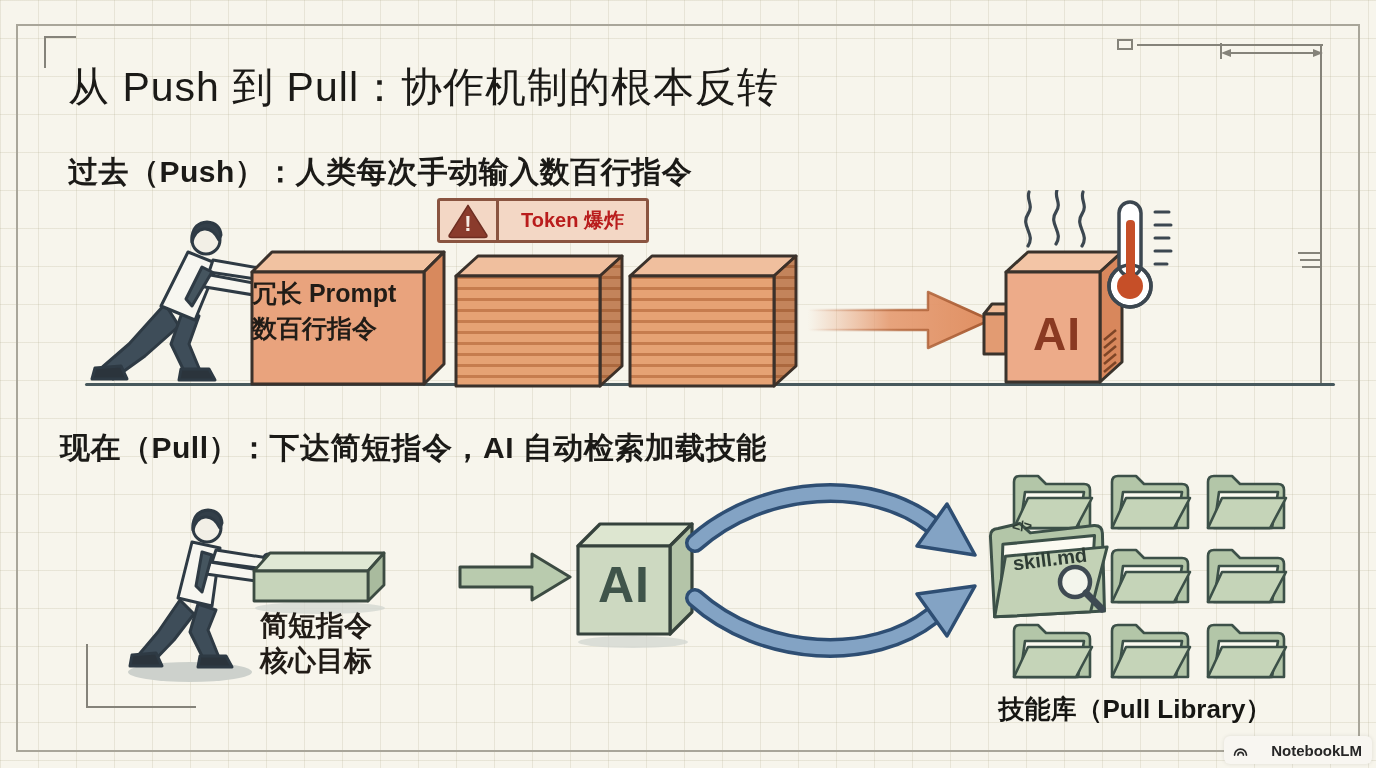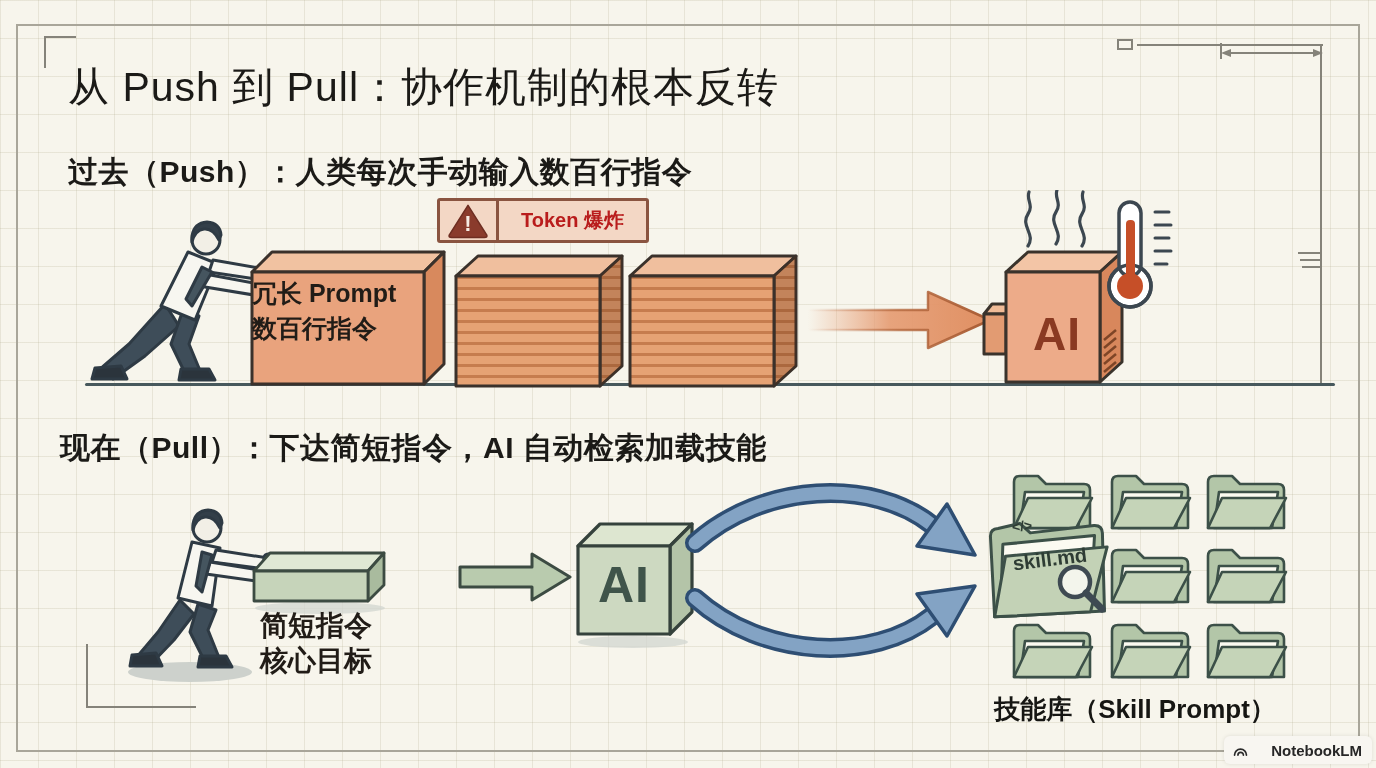--- a/index.html
+++ b/index.html
@@ -317,21 +317,21 @@
       <path d="M8,106 L22,46 L124,42 L104,106 Z" fill="#c3d2b6"></path>
     </g>
   </svg>
   <div class="abs code-glyph">&lt;/&gt;</div>
   <div class="abs skill-file">skill.md</div>
   <svg class="abs" style="left:1052px;top:560px;" width="58" height="58" viewBox="0 0 58 58">
     <circle cx="23" cy="22" r="15" fill="rgba(252,252,246,.85)" stroke="#3e4a52" stroke-width="4.5"></circle>
     <line x1="34" y1="33" x2="50" y2="49" stroke="#3e4a52" stroke-width="7" stroke-linecap="round"></line>
   </svg>
 
-  <div class="abs library-label">技能库（Skill Prompt）</div>
+  <div class="abs library-label">技能库（Pull Library）</div>
 
   <div class="abs watermark">
     <svg width="17" height="14" viewBox="0 0 20 16">
       <path d="M3,14 A7,7 0 0 1 17,14" fill="none" stroke="#2a2a2a" stroke-width="2" stroke-linecap="round"></path>
       <path d="M7,14 A3.2,3.2 0 0 1 13.4,14" fill="none" stroke="#2a2a2a" stroke-width="2" stroke-linecap="round"></path>
     </svg>
     <span>NotebookLM</span>
   </div>
 
 </div>

